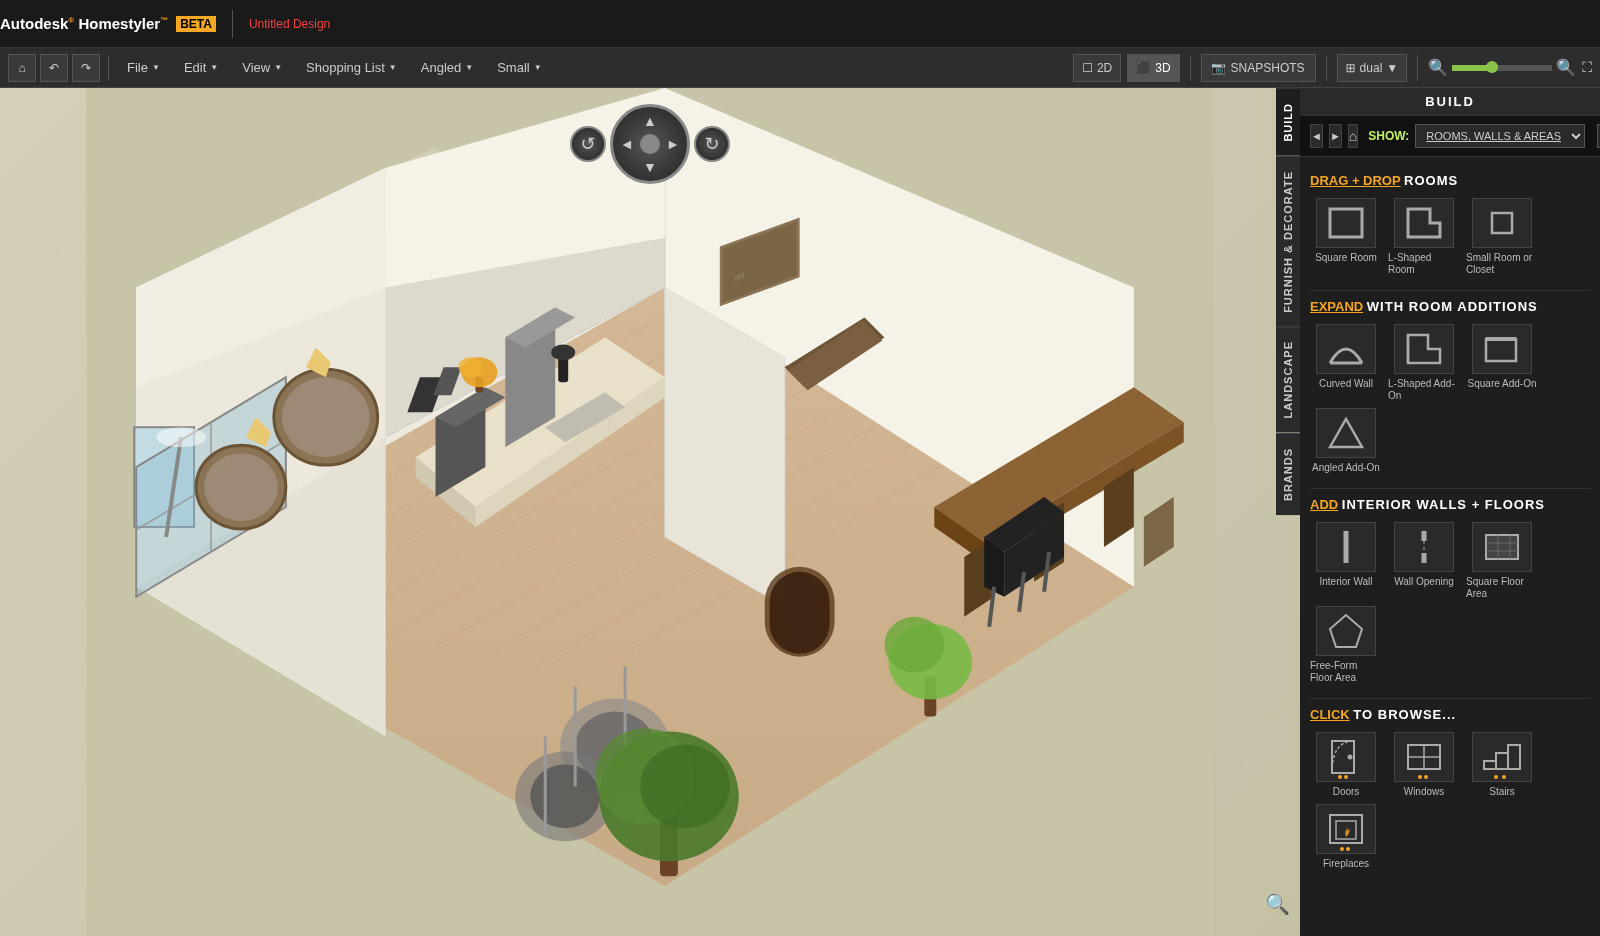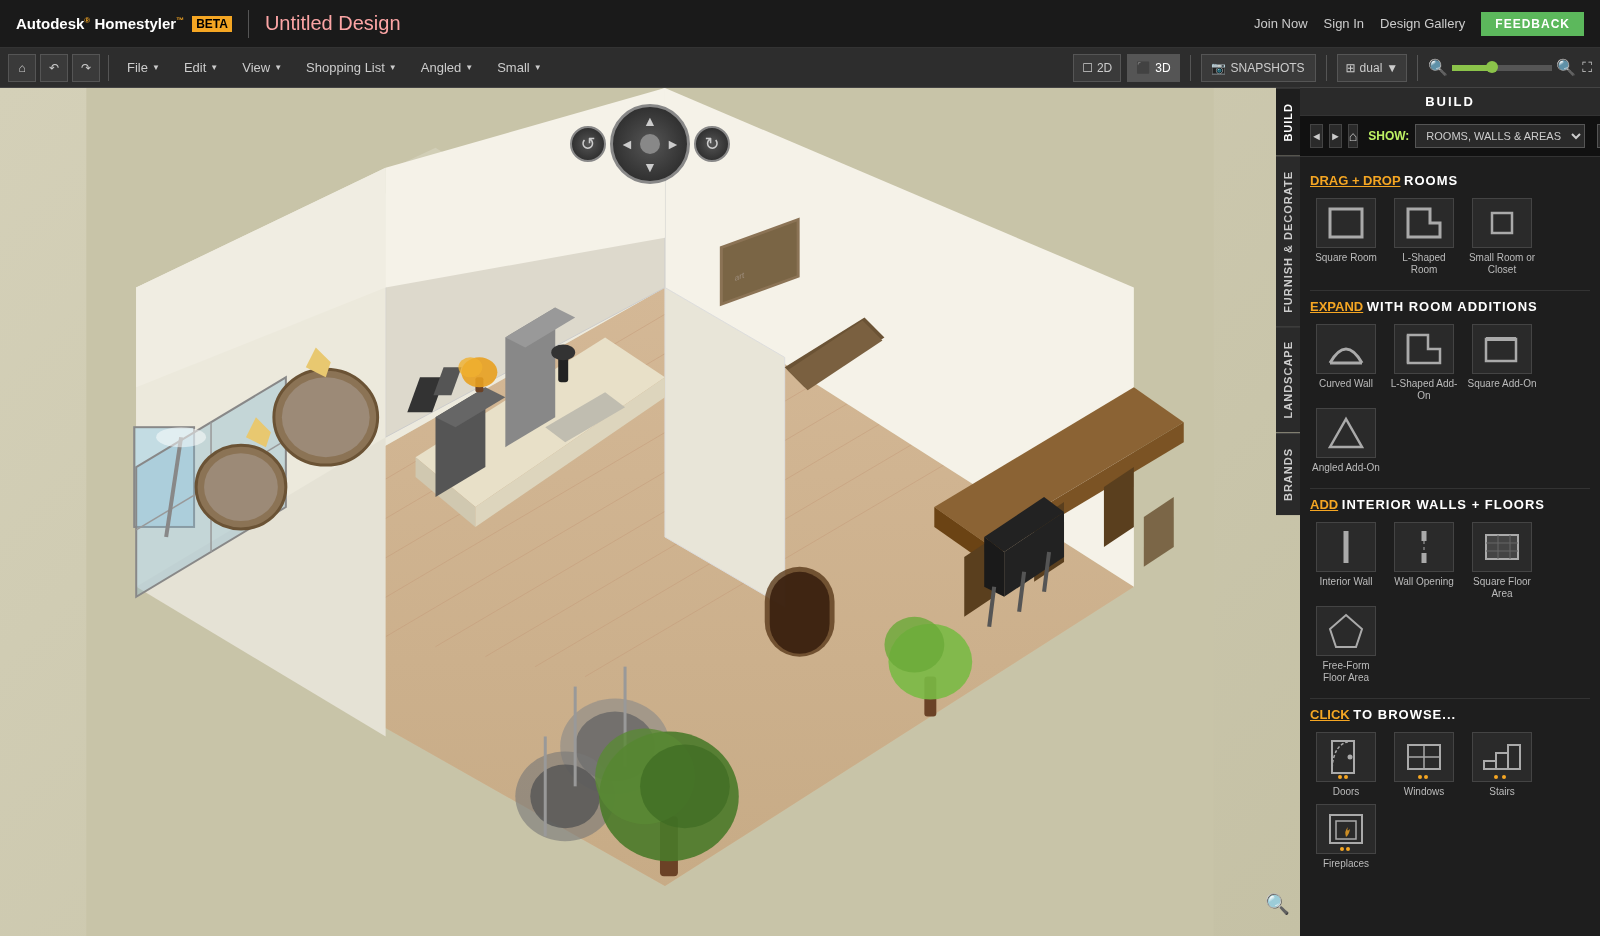--- a/index.html
+++ b/index.html
@@ -1,26 +1,26 @@
 <!DOCTYPE html>
 <html><head>
   <meta charset="utf-8">
   <style>
     * { margin: 0; padding: 0; box-sizing: border-box; }
     body { width: 1600px; height: 936px; overflow: hidden; font-family: Arial, sans-serif; background: #1a1a1a; }
 
     
     #top-bar {
       display: flex; align-items: center; background: #1a1a1a; height: 48px;
-      padding: 0 16px; border-bottom: 1px solid #333;
+      padding: 0 0; border-bottom: 1px solid #333;
     }
     #logo { display: flex; align-items: center; gap: 4px; }
     #logo-text { color: #fff; font-size: 15px; font-weight: bold; }
     #top-divider { width: 1px; height: 28px; background: #555; margin: 0 16px; }
-    #design-title { color: #fca5a5; font-size: 20px; font-weight: normal; }
+    #design-title { color: #ef4444; font-size: 12px; font-weight: normal; }
     #top-right { margin-left: auto; display: flex; align-items: center; gap: 16px; }
     .top-link { color: #ccc; font-size: 13px; cursor: pointer; text-decoration: none; }
     #feedback-btn {
       background: #5cb85c; color: #fff; font-size: 12px; font-weight: bold;
       padding: 5px 14px; border: none; cursor: pointer; text-transform: uppercase;
       letter-spacing: 1px;
     }
 
     
     #toolbar {
@@ -134,21 +134,21 @@
       background: #2a2a2a; border: 1px solid #444; color: #ccc; width: 24px; height: 24px;
       cursor: pointer; display: flex; align-items: center; justify-content: center; font-size: 11px;
     }
     #panel-home-btn {
       background: #2a2a2a; border: 1px solid #444; color: #ccc; width: 24px; height: 24px;
       cursor: pointer; display: flex; align-items: center; justify-content: center; font-size: 14px;
     }
     #show-label { color: #bef264; font-size: 12px; font-weight: bold; margin-left: 4px; }
     #show-select {
       flex: 1; background: #2a2a2a; border: 1px solid #555; color: #ccc;
-      font-size: 11px; padding: 2px 6px; height: 24px;
+      font-size: 11px; padding: 2px 6px; height: 24px; text-decoration: underline;
     }
     #panel-search {
       display: flex; align-items: center; margin-left: 6px;
     }
     #panel-search input {
       background: #2a2a2a; border: 1px solid #555; color: #ccc; font-size: 11px;
       padding: 2px 6px; height: 24px; width: 120px;
     }
 
     
@@ -175,47 +175,41 @@
     }
     .room-item {
       display: flex; flex-direction: column; align-items: center; cursor: pointer;
       width: 72px;
     }
     .item-icon-box {
       width: 60px; height: 50px; background: #2a2a2a; border: 1px solid #444;
       display: flex; align-items: center; justify-content: center; margin-bottom: 4px;
     }
     .item-label {
-      color: #bbb; font-size: 10px; text-align: center; line-height: 1.2;
+      color: #bbb; font-size: 10px; text-align: left; line-height: 1.2;
     }
 
     
     .section-sep { border: none; border-top: 1px solid #333; margin: 8px 0; }
 
     
     #magnify-icon {
       position: absolute; bottom: 20px; right: 10px; color: #888; font-size: 20px; cursor: pointer;
     }
   </style>
 </head>
 <body>
 
 <div id="top-bar">
   <div id="logo">
     <span id="logo-text">Autodesk<sup style="color:#f5a623;font-size:8px">®</sup> Homestyler<sup style="color:#f5a623;font-size:8px">™</sup></span>
     <span style="background:#f5a623;color:#000;font-size:12px;font-weight:bold;padding:1px 4px;margin-left:4px;">BETA</span>
   </div>
   <div id="top-divider"></div>
   <span id="design-title">Untitled Design</span>
-  <div id="top-right">
-    <a class="top-link">Join Now</a>
-    <a class="top-link">Sign In</a>
-    <a class="top-link">Design Gallery</a>
-    <button id="feedback-btn">FEEDBACK</button>
-  </div>
 </div>
 
 <div id="toolbar">
   <button class="toolbar-icon-btn">⌂</button>
   <button class="toolbar-icon-btn">↶</button>
   <button class="toolbar-icon-btn">↷</button>
   <div class="toolbar-sep"></div>
   <button class="toolbar-menu">
     <span>File</span>
     <span class="arrow">▼</span>

